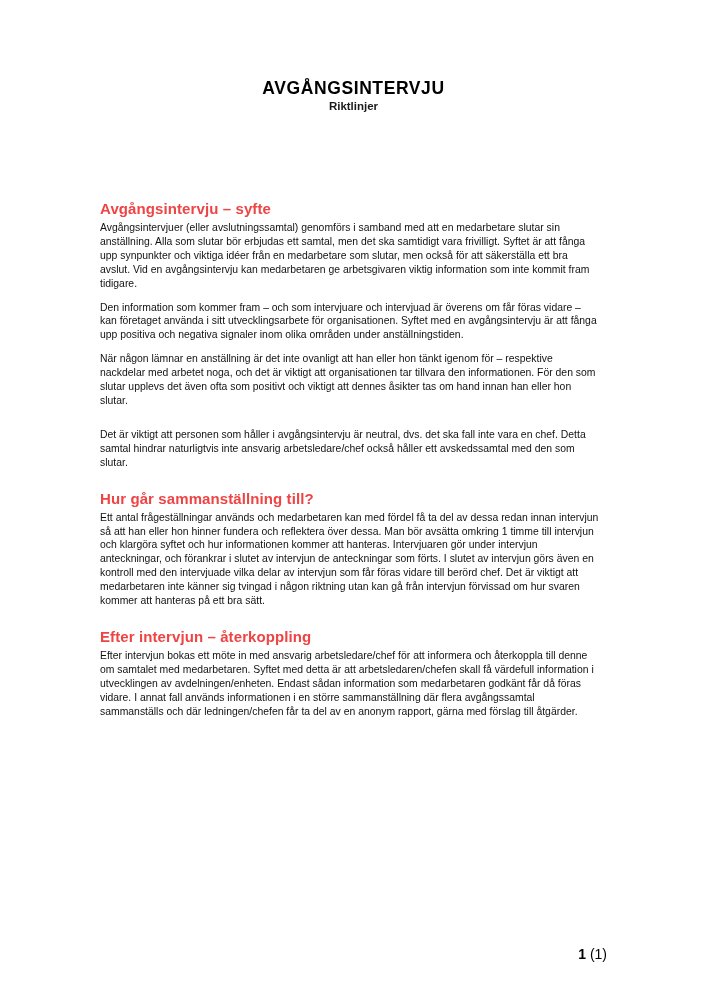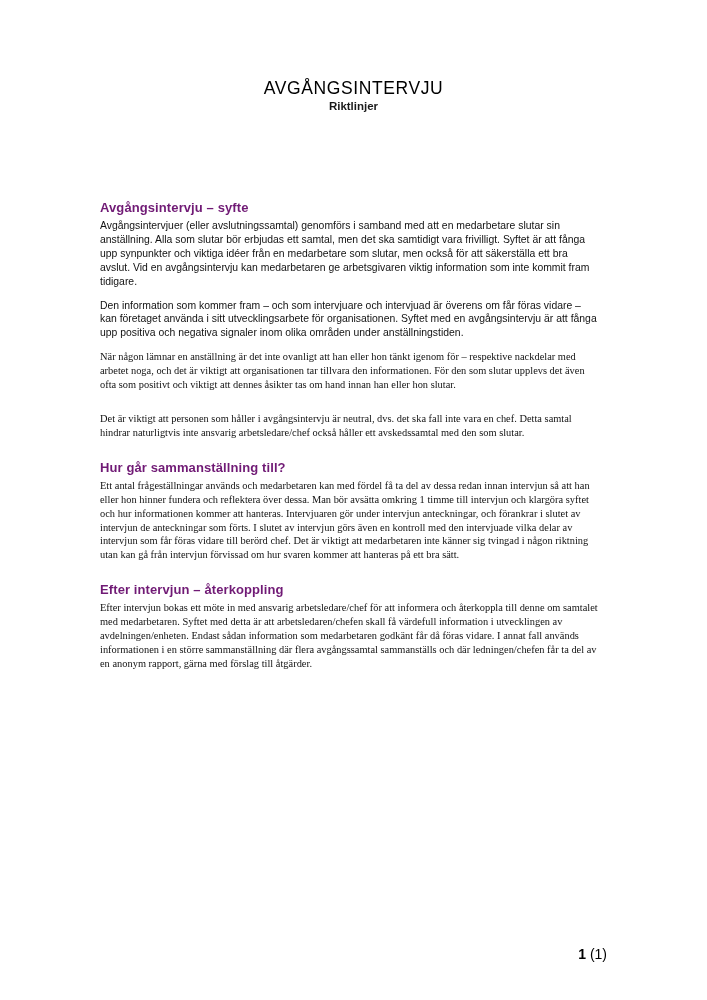--- a/index.html
+++ b/index.html
@@ -21,21 +21,21 @@
   }
   .doc-header {
     position: absolute;
     top: 78px;
     left: 0;
     right: 0;
     text-align: center;
   }
   .doc-title {
     font-size: 17.5px;
-    font-weight: normal;
+    font-weight: bold;
     letter-spacing: 0.6px;
     color: #000;
     line-height: 1.15;
     margin: 0;
   }
   .doc-subtitle {
     font-size: 11.5px;
     font-weight: bold;
     color: #1a1a1a;
     margin-top: 2px;
@@ -43,37 +43,36 @@
   .content {
     position: absolute;
     top: 200px;
     left: 100px;
     width: 508px;
   }
   .section {
     margin-bottom: 17px;
   }
   .section-heading {
-    font-size: 13px;
+    font-size: 15px;
     font-weight: bold;
-    color: #701a75;
+    color: #ef4444;
     margin: 0 0 4px 0;
     letter-spacing: 0.1px;
   }
   .para {
     font-size: 10.4px;
     line-height: 13.9px;
     color: #111;
     margin: 0 8px 10px 0;
     text-align: left;
     letter-spacing: 0.01px;
   }
   .para:last-child {
     margin-bottom: 0;
-    font-family: Liberation Serif, serif;
   }
   .section.gap-top {
     margin-top: 20px;
   }
   .footer {
     position: absolute;
     left: 100px;
     right: 100px;
     bottom: 38px;
     text-align: right;

